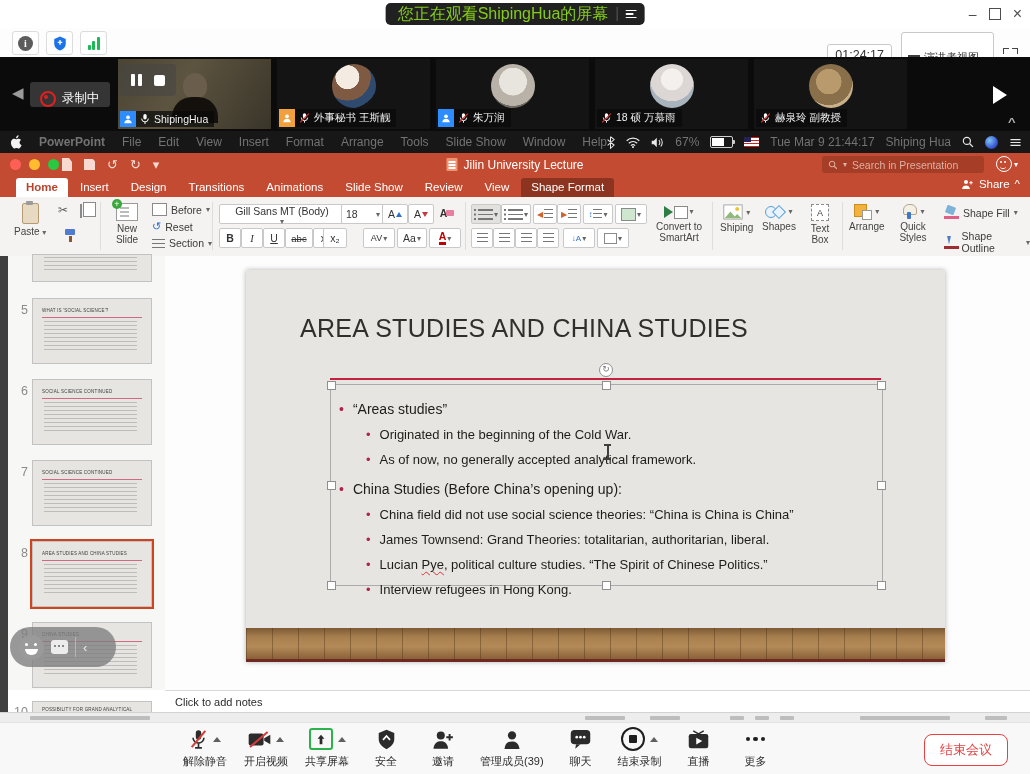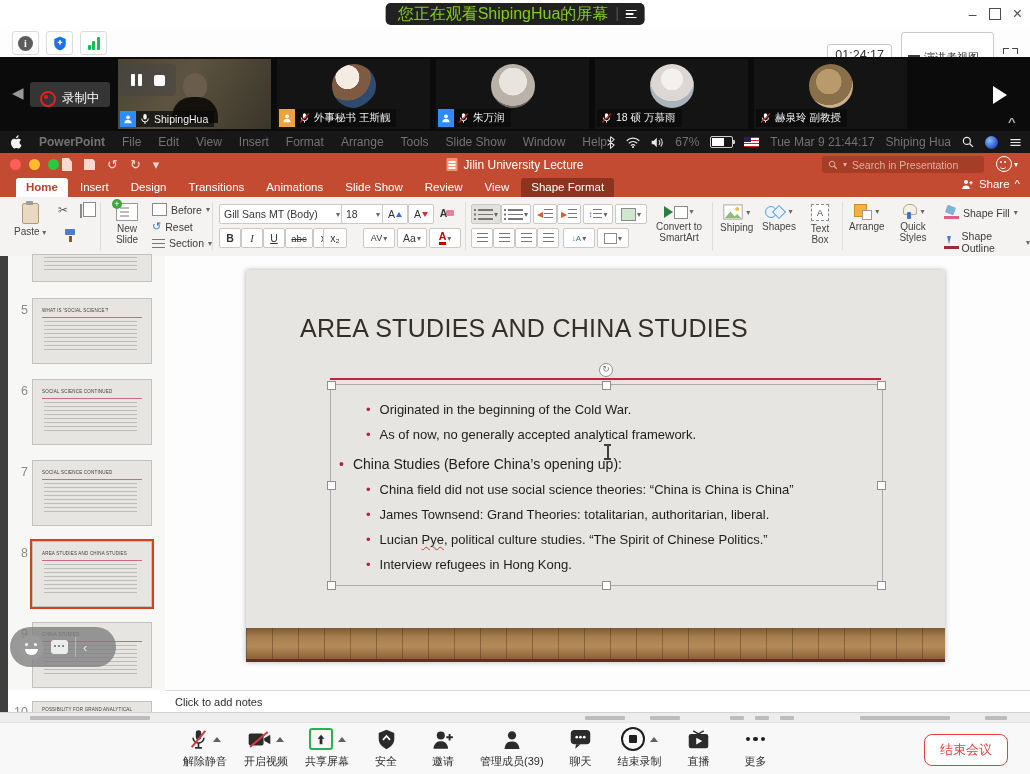--- a/index.html
+++ b/index.html
@@ -533,21 +533,21 @@
       <span class="lbl">Reset</span>
     </div>
     <div class="abs flex" style="left:152px;top:40px;gap:4px;">
       <span class="lines-ic" style="width:13px;height:9px;"></span>
       <span class="lbl">Section</span>
         <span class="caret">▾</span>
     </div>
     <div class="rdiv" style="left:212px;"></div>
 
     
-    <div class="small-combo" style="left:219px;top:7px;width:116px;">
+    <div class="small-combo" style="left:219px;top:7px;width:116px;flex-direction:column;">
       <span>Gill Sans MT (Body)</span>
         <span class="caret">▾</span>
     </div>
     <div class="small-combo" style="left:341px;top:7px;width:34px;">
       <span>18</span>
         <span class="caret">▾</span>
     </div>
     <div class="sqbtn" style="left:382px;top:7px;width:24px;">
       <span>A</span>
         <span class="tri-up"></span>
@@ -754,20 +754,21 @@
       <span class="handle" style="left:81px;top:111px;"></span>
       <span class="handle" style="left:356px;top:111px;"></span>
       <span class="handle" style="left:631px;top:111px;"></span>
       <span class="handle" style="left:81px;top:211px;"></span>
       <span class="handle" style="left:631px;top:211px;"></span>
       <span class="handle" style="left:81px;top:311px;"></span>
       <span class="handle" style="left:356px;top:311px;"></span>
       <span class="handle" style="left:631px;top:311px;"></span>
 
       <div class="bullets">
+        <div class="bl l1"><span class="dot">•</span><span>“Areas studies”</span></div>
         <div class="bl l2"><span class="dot">•</span><span>Originated in the beginning of the Cold War.</span></div>
         <div class="bl l2"><span class="dot">•</span><span>As of now, no generally accepted analytical framework.</span></div>
         <div class="bl l1" style="margin-top:14px;"><span class="dot">•</span><span>China Studies (Before China’s opening up):</span></div>
         <div class="bl l2"><span class="dot">•</span><span>China field did not use social science theories: “China is China is China”</span></div>
         <div class="bl l2"><span class="dot">•</span><span>James Townsend: Grand Theories: totalitarian, authoritarian, liberal.</span></div>
         <div class="bl l2"><span class="dot">•</span><span>Lucian </span><span class="sp-err">Pye</span><span>, political culture studies.  “The Spirit of Chinese Politics.”</span></div>
         <div class="bl l2"><span class="dot">•</span><span>Interview refugees in Hong Kong.</span></div>
       </div>
 
       <span class="ibeam"></span>

